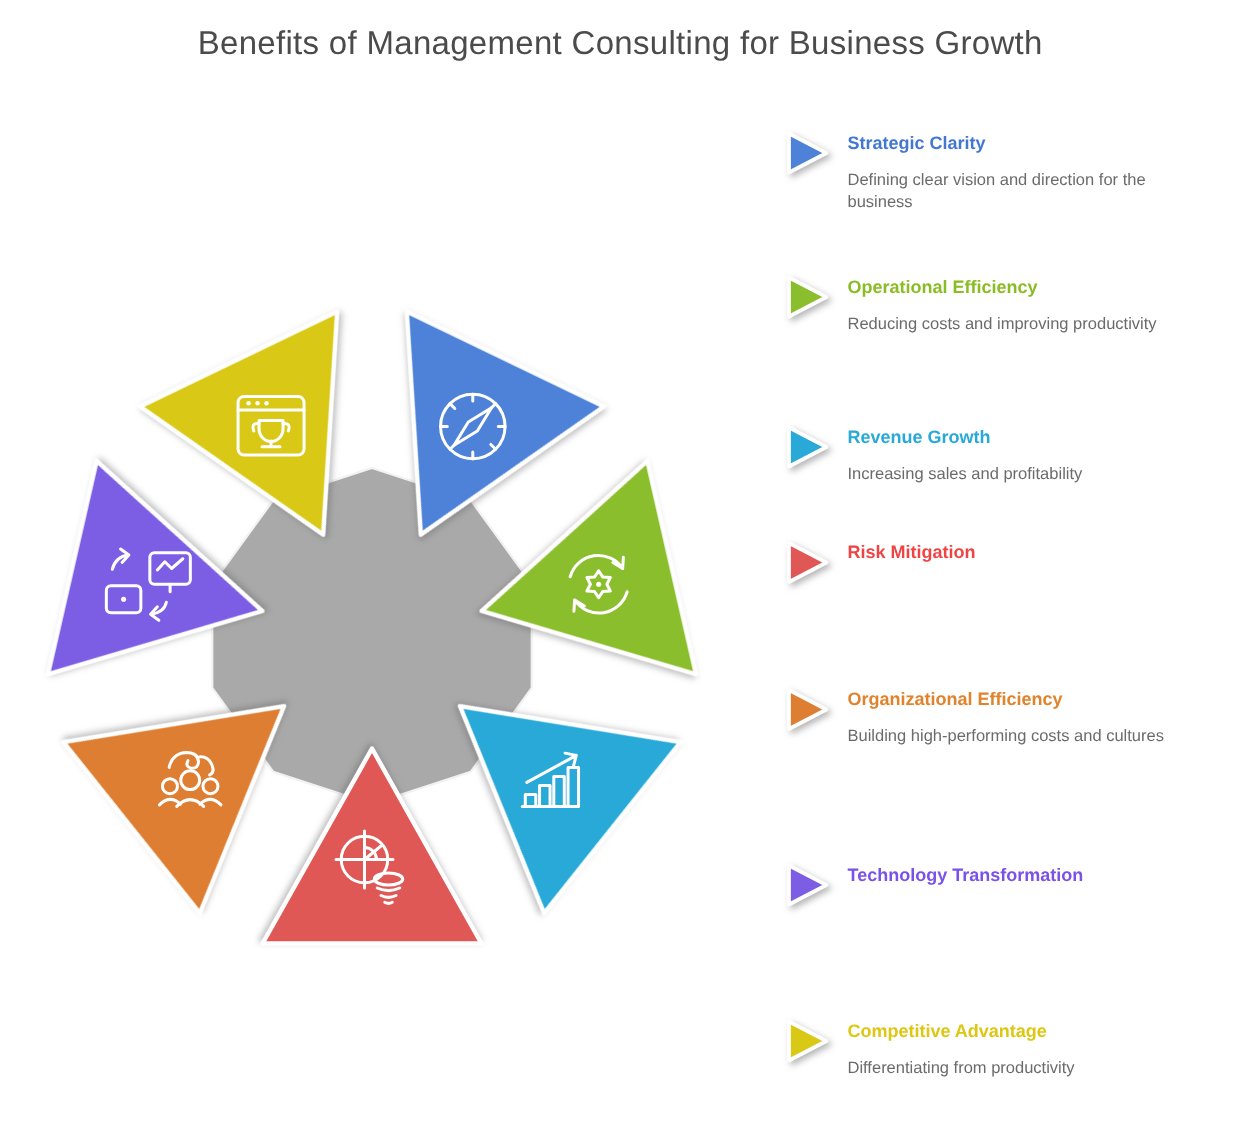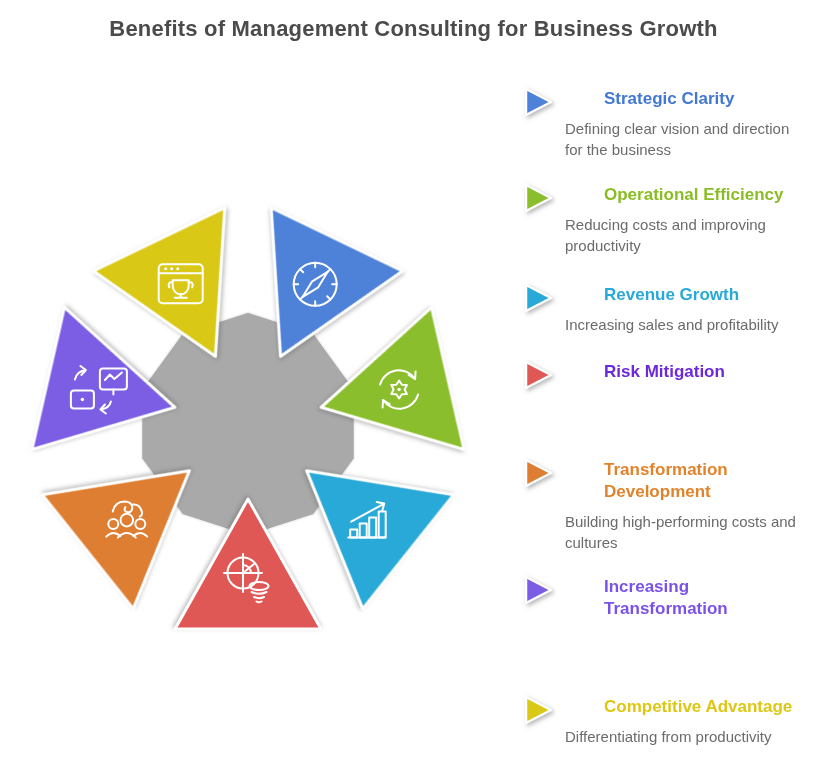--- a/index.html
+++ b/index.html
@@ -3,40 +3,40 @@
 <meta charset="utf-8">
 <style>
   html, body { margin:0; padding:0; background:#ffffff; }
   .canvas {
     position:relative; width:827px; height:761px; overflow:hidden;
     background:#ffffff;
     font-family:"Liberation Sans", sans-serif;
   }
   .page-title {
     position:absolute; top:16px; left:0; width:827px;
-    text-align:center; font-size:22px; font-weight:bold;
+    text-align:center; font-size:22px; font-weight:normal;
     color:#4b4b4b; letter-spacing:0.2px; margin:0;
   }
   svg.diagram { position:absolute; left:0; top:0; width:827px; height:761px; }
   .tri {
     stroke:#ffffff; stroke-width:3; stroke-linejoin:round;
     filter:drop-shadow(1px 2px 2px rgba(90,90,90,0.40));
   }
   .decagon { stroke:#f2f2f2; stroke-width:1.5; }
   .ic { stroke:#ffffff; stroke-width:2; fill:none; stroke-linecap:round; stroke-linejoin:round; }
   .ic-fill { fill:#ffffff; stroke:none; }
 
   .legend { position:absolute; left:0; top:0; width:827px; height:761px; }
   .legend-item { position:absolute; left:524px; width:292px; display:flex; gap:11px; align-items:flex-start; }
   .bullet { flex:0 0 30px; width:30px; height:32px; margin-top:-2px;
             filter:drop-shadow(2px 2.5px 2px rgba(110,110,110,0.5)); }
   .bullet polygon { stroke:#ffffff; stroke-width:2.5; stroke-linejoin:round; }
   .legend-text { width:242px; }
-  .legend-title { font-size:17px; font-weight:bold; line-height:1.3;margin-left:39px; }
-  .legend-desc  { font-size:15px; color:#6b6b6b; line-height:1.38; margin-top:9px; }
+  .legend-title { font-size:12px; font-weight:bold; line-height:1.3; }
+  .legend-desc  { font-size:11px; color:#6b6b6b; line-height:1.38; margin-top:9px; }
 </style>
 </head>
 <body>
 
 <div class="canvas">
 
   <h1 class="page-title">Benefits of Management Consulting for Business Growth</h1>
 
   <svg class="diagram" viewBox="0 0 827 761" aria-hidden="true">
 
@@ -160,44 +160,44 @@
         <div class="legend-title" style="color: rgb(41, 169, 216);">Revenue Growth</div>
         <div class="legend-desc">Increasing sales and profitability</div>
       </div>
     </div>
 
     <div class="legend-item" style="top:361px">
       <svg class="bullet" viewBox="0 0 30 32">
         <polygon points="2,3 27,16 2,29" fill="#e05855"></polygon>
         </svg>
       <div class="legend-text">
-        <div class="legend-title" style="color: #6d28d9;">Risk Mitigation</div>
+        <div class="legend-title" style="color: #ef4444;">Risk Mitigation</div>
       </div>
     </div>
 
     <div class="legend-item" style="top:459px">
       <svg class="bullet" viewBox="0 0 30 32">
         <polygon points="2,3 27,16 2,29" fill="#dd7e33"></polygon>
         </svg>
       <div class="legend-text">
-        <div class="legend-title" style="color: rgb(224, 131, 44);">Transformation Development</div>
+        <div class="legend-title" style="color: rgb(224, 131, 44);">Organizational Efficiency</div>
         <div class="legend-desc">Building high-performing costs and cultures</div>
       </div>
     </div>
 
     <div class="legend-item" style="top:576px">
       <svg class="bullet" viewBox="0 0 30 32">
         <polygon points="2,3 27,16 2,29" fill="#7c5ee4"></polygon>
         </svg>
       <div class="legend-text">
-        <div class="legend-title" style="color: rgb(122, 82, 232);">Increasing Transformation</div>
-      </div>
-    </div>
-
-    <div class="legend-item" style="top:696px">
+        <div class="legend-title" style="color: rgb(122, 82, 232);">Technology Transformation</div>
+      </div>
+    </div>
+
+    <div class="legend-item" style="top:680px">
       <svg class="bullet" viewBox="0 0 30 32">
         <polygon points="2,3 27,16 2,29" fill="#d9c916"></polygon>
         </svg>
       <div class="legend-text">
         <div class="legend-title" style="color: rgb(221, 199, 19);">Competitive Advantage</div>
         <div class="legend-desc">Differentiating from productivity</div>
       </div>
     </div>
 
   </div>

